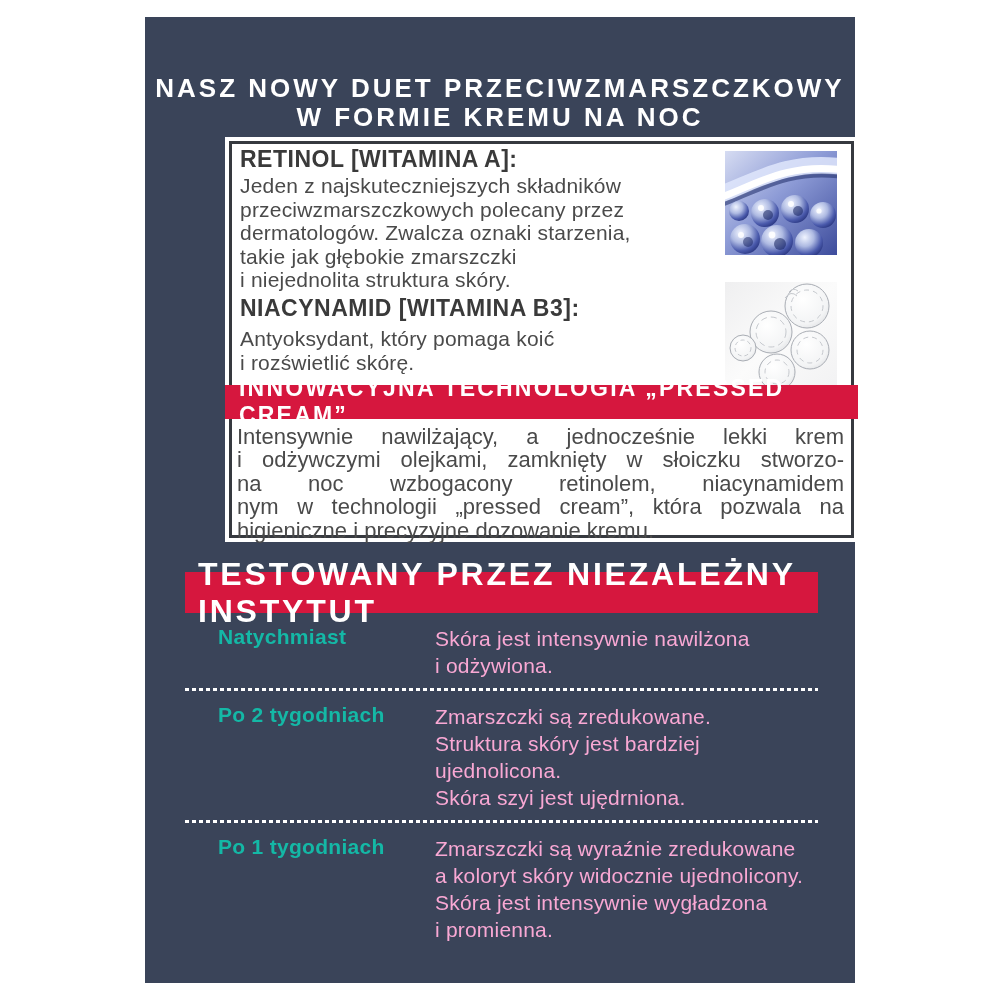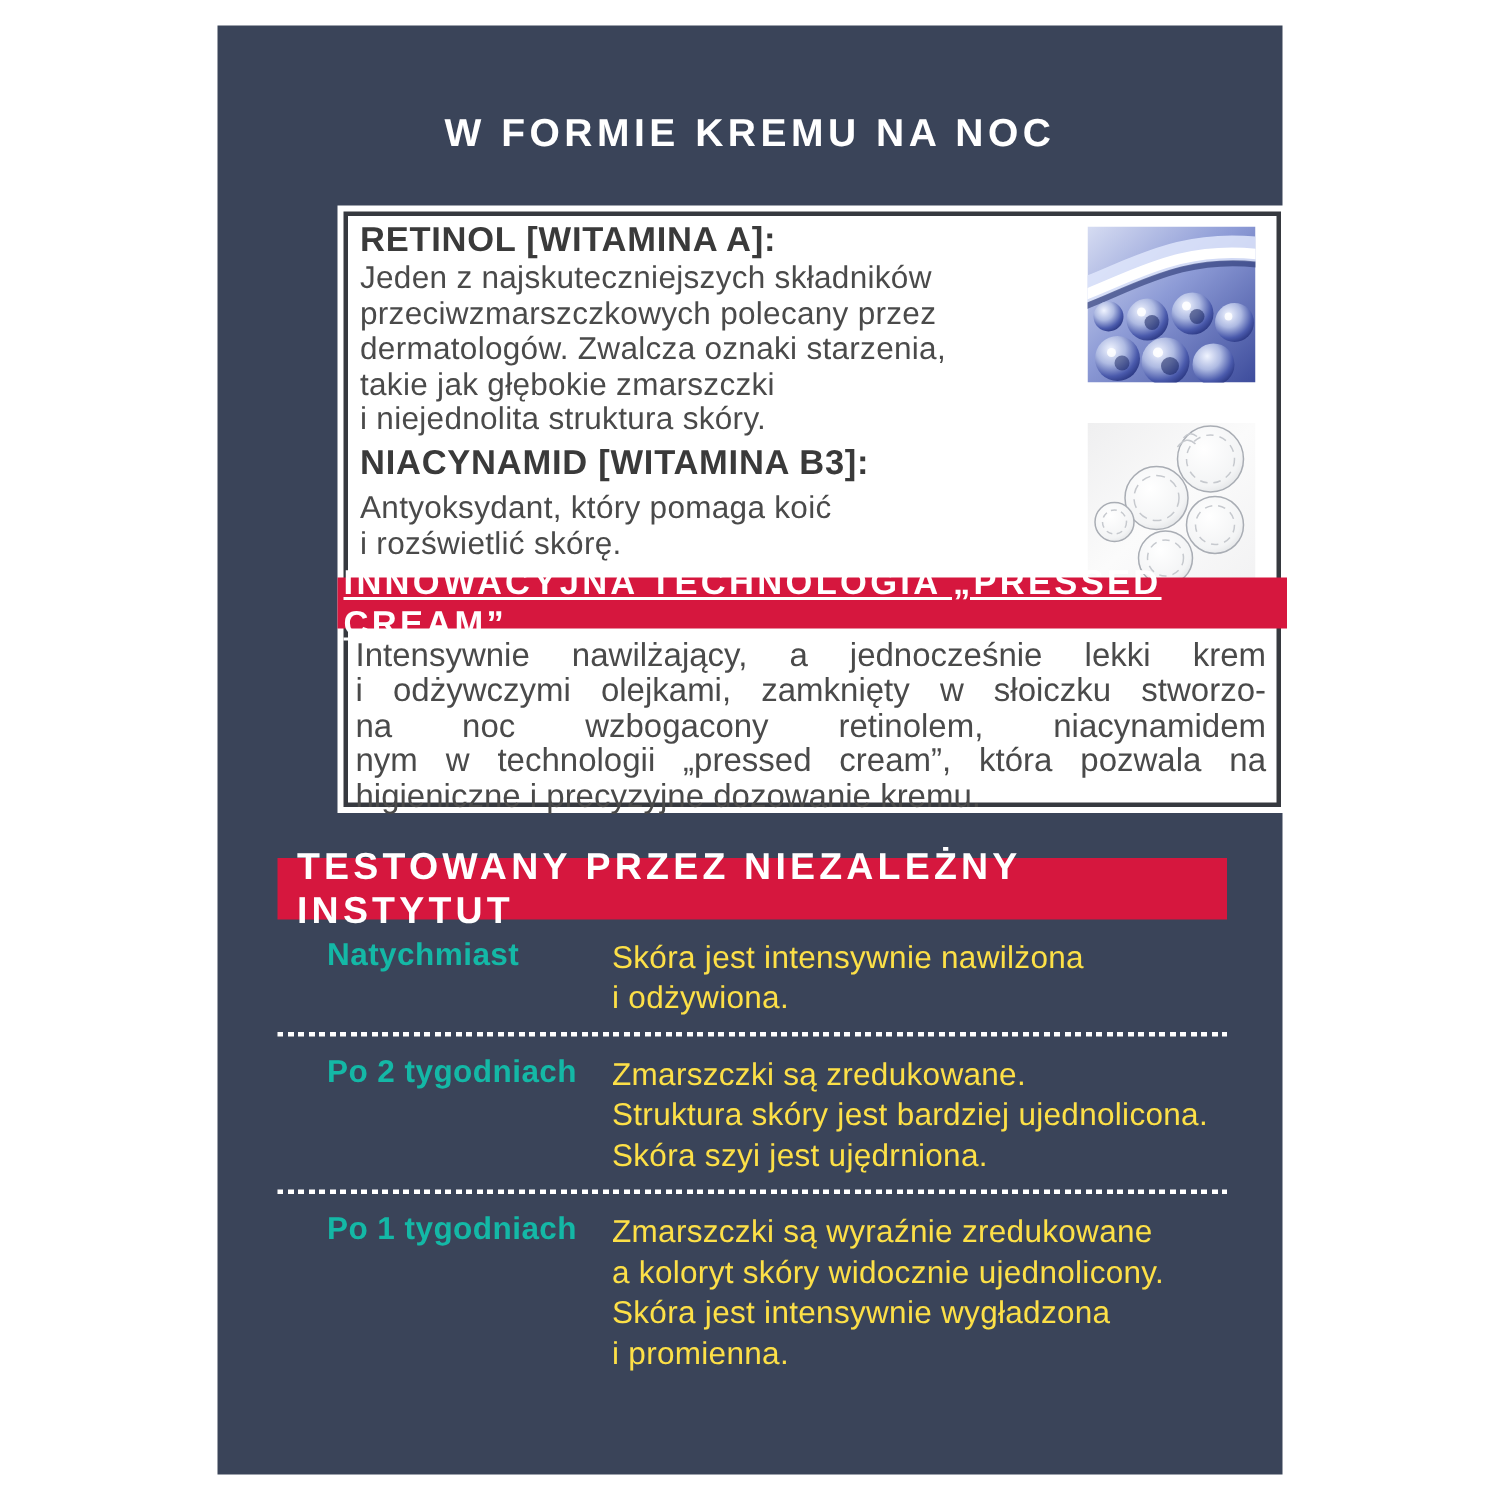--- a/index.html
+++ b/index.html
@@ -18,50 +18,51 @@
                 font-size:23px; letter-spacing:0.5px; }
   .ib-body { position:absolute; left:15px; color:#4A4A4A; font-size:21px;
              line-height:23.5px; letter-spacing:0.2px; white-space:pre-line; }
   .h-retinol { top:9px; }
   .b-retinol { top:37px; }
   .h-niacynamid { top:158px; }
   .b-niacynamid { top:190px; }
 
   .tech-banner { position:absolute; left:0; right:0; top:248px; height:34px;
                  background:#D6173E; color:#ffffff; display:flex; align-items:center;
-                 padding-left:4px; font-weight:bold; font-size:23px; letter-spacing:2.2px;text-decoration:underline; }
+                 padding-left:14px; font-weight:bold; font-size:23px; letter-spacing:2.2px; }
 
   .tech-para { position:absolute; left:12px; right:14px; top:288px; color:#4A4A4A;
                font-size:22px; line-height:23.4px; }
   .pline { text-align:justify; text-align-last:justify; }
   .pline.last { text-align-last:left; }
 
   .photo { position:absolute; left:500px; }
   .photo-blue { top:14px; }
   .photo-gray { top:145px; }
   .photo svg { display:block; }
 
   .test-banner { position:absolute; left:40px; top:555px; width:633px; height:41px;
                  background:#D6173E; color:#ffffff; display:flex; align-items:center;
-                 padding-left:13px; font-weight:bold; font-size:25px; letter-spacing:2.8px; }
+                 padding-left:13px; font-weight:bold; font-size:32px; letter-spacing:2.8px; }
 
   .results { position:absolute; left:40px; top:598px; width:633px; }
   .result-row { display:flex; padding:10px 0 7px; }
   .result-label { flex:0 0 190px; color:#14b8a6; font-weight:bold; font-size:21px; letter-spacing:0.3px;margin-left:33px; }
-  .result-text { color:#fde047; font-size:21px; line-height:27px; white-space:pre-line; letter-spacing:0.2px; }
+  .result-text { color:#f9a8d4; font-size:21px; line-height:27px; white-space:pre-line; letter-spacing:0.2px;margin-left:27px; }
   .dotted-sep { height:3px; margin:2px 0;
                 background:repeating-linear-gradient(90deg,#ffffff 0 4px, rgba(0,0,0,0) 4px 7px); }
 </style>
 </head>
 <body>
 
 <div id="canvas">
   <div class="panel">
 
     <div class="title">
+      <div>NASZ NOWY DUET PRZECIWZMARSZCZKOWY</div>
       <div>W FORMIE KREMU NA NOC</div>
     </div>
 
     <div class="info-box">
       <div class="frame"></div>
 
       <div class="ib-heading h-retinol">RETINOL [WITAMINA A]:</div>
       <div class="ib-body b-retinol">Jeden z najskuteczniejszych składników
 przeciwzmarszczkowych polecany przez
 dermatologów. Zwalcza oznaki starzenia,

